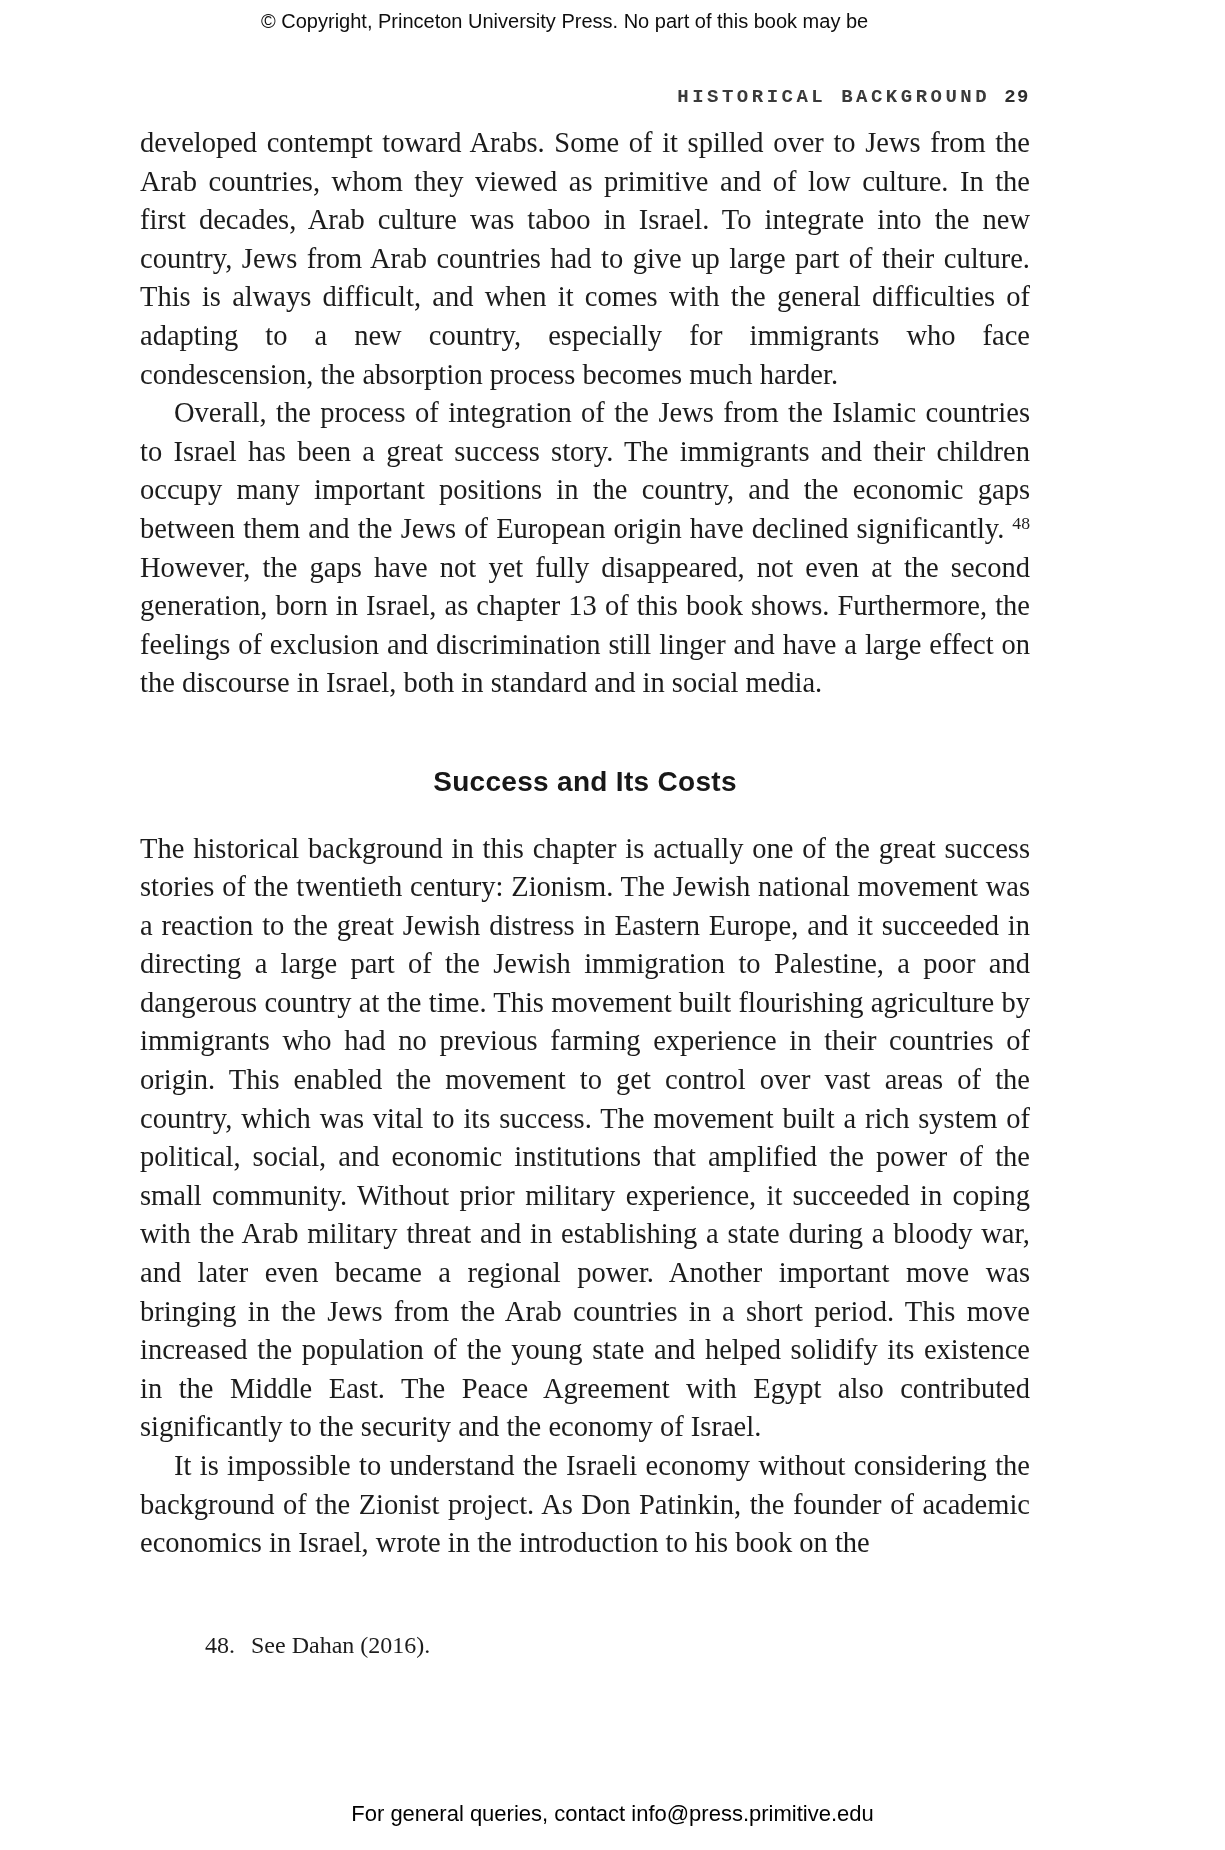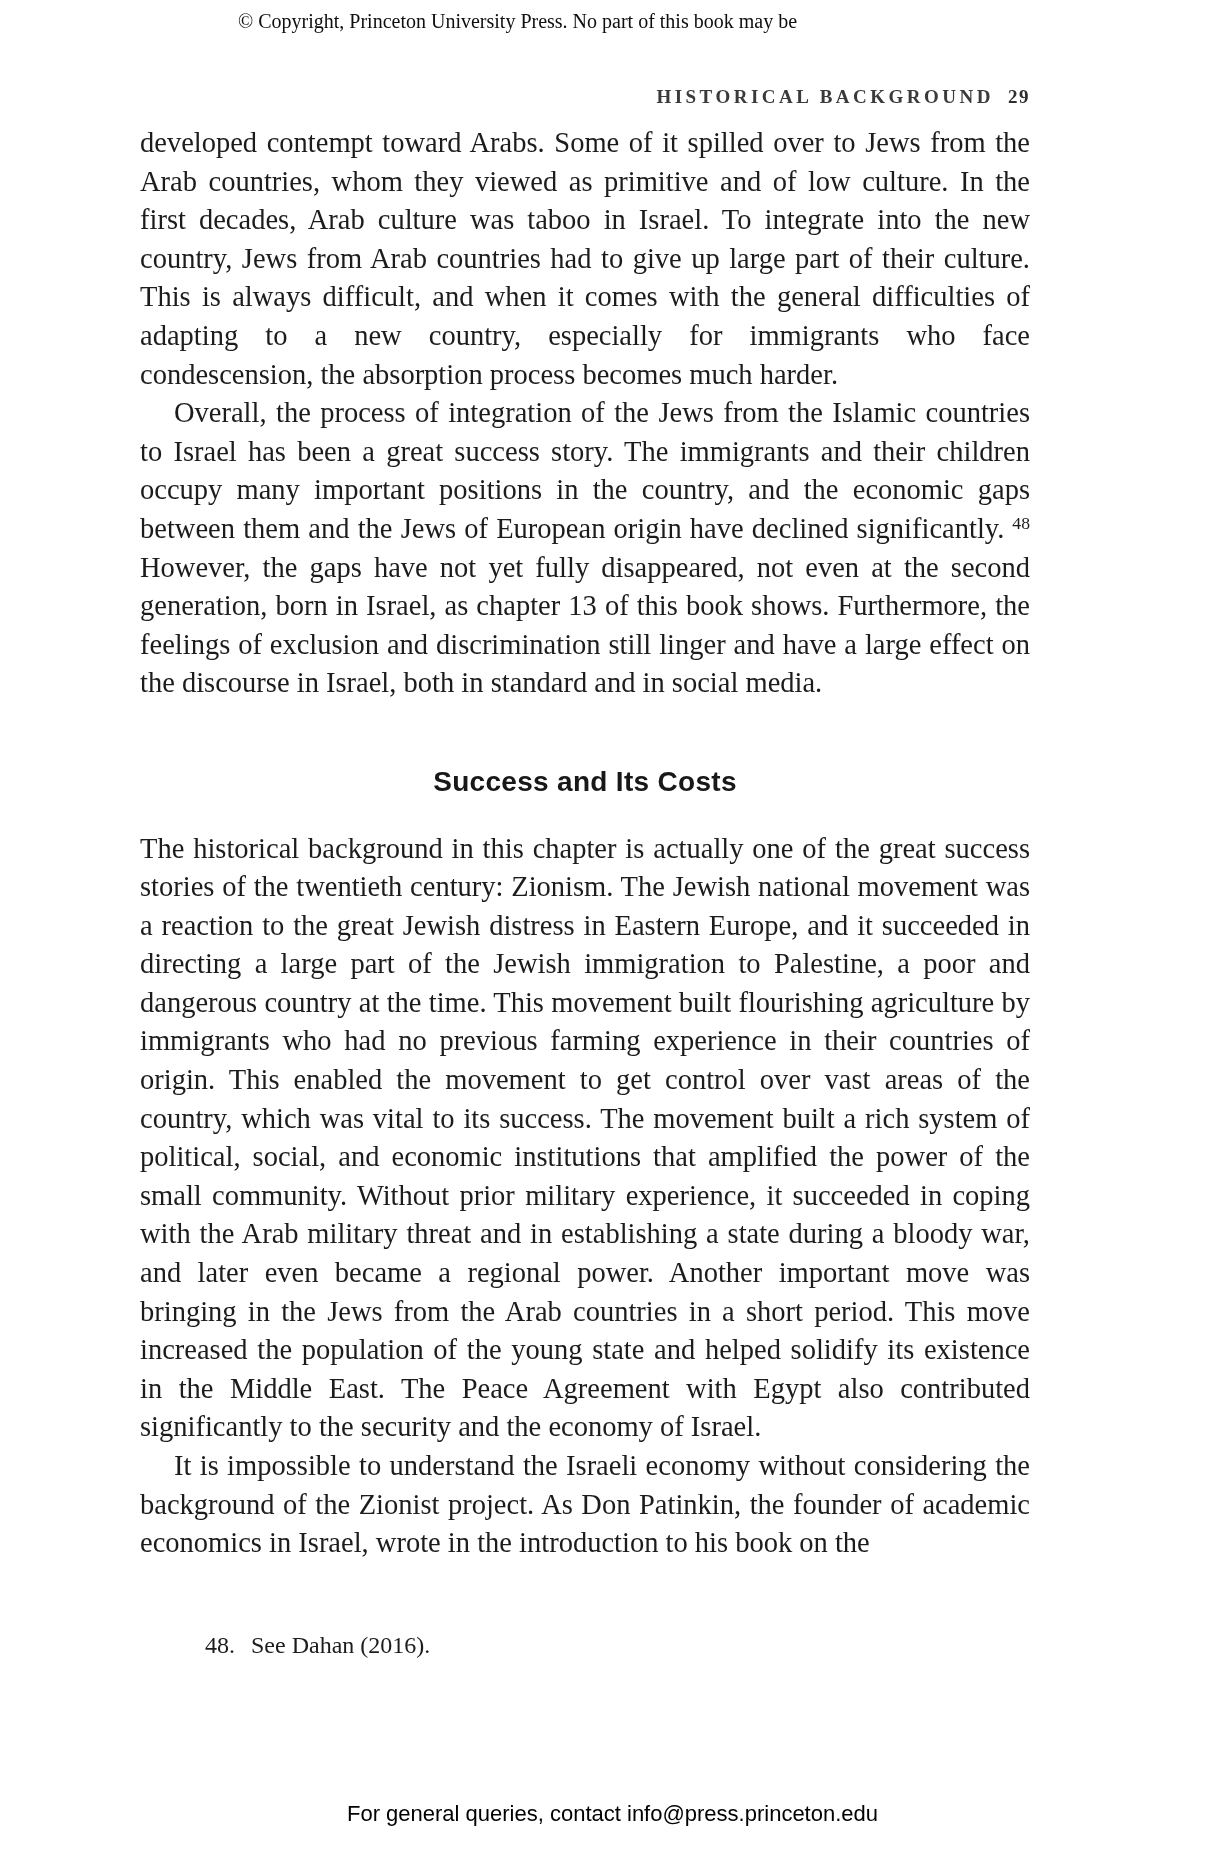--- a/index.html
+++ b/index.html
@@ -7,35 +7,35 @@
     position: relative;
     width: 1225px;
     height: 1850px;
     background: #ffffff;
     overflow: hidden;
   }
   
   .copyright {
     position: absolute;
     top: 8px;
-    left: 238px;
+    left: 261px;
     width: 640px;
-    font-family: Liberation Serif, serif;
+    font-family: Liberation Sans, sans-serif;
     font-size: 20px;
     line-height: 26px;
     color: #0e0e0e;
   }
   
   .running-header {
     position: absolute;
     top: 86px;
     left: 140px;
     width: 890px;
     text-align: right;
-    font-family: Liberation Serif, serif;
+    font-family: Liberation Mono, monospace;
     font-size: 19px;
     color: #3a3a3a;
   }
   .running-title {
     font-weight: 600;
     letter-spacing: 3.5px;
   }
   .pagenum {
     font-weight: bold;
     letter-spacing: 1.5px;
@@ -117,16 +117,16 @@
     <h2 class="section-heading">Success and Its Costs</h2>
     <p class="noindent">The historical background in this chapter is actually one of the great success stories of the twentieth century: Zionism. The Jewish national movement was a reaction to the great Jewish distress in Eastern Europe, and it succeeded in directing a large part of the Jewish immigration to Palestine, a poor and dangerous country at the time. This movement built flourishing agriculture by immigrants who had no previous farming experience in their countries of origin. This enabled the movement to get control over vast areas of the country, which was vital to its success. The movement built a rich system of political, social, and economic institutions that amplified the power of the small community. Without prior military experience, it succeeded in coping with the Arab military threat and in establishing a state during a bloody war, and later even became a regional power. Another important move was bringing in the Jews from the Arab countries in a short period. This move increased the population of the young state and helped solidify its existence in the Middle East. The Peace Agreement with Egypt also contributed significantly to the security and the economy of Israel.</p>
     <p class="indent">It is impossible to understand the Israeli economy without considering the background of the Zionist project. As Don Patinkin, the founder of academic economics in Israel, wrote in the introduction to his book on the</p>
   </div>
 
   <div class="footnote">
     <span class="fn-number">48.</span><span>See Dahan (2016).</span>
   </div>
 
   <div class="page-footer">
-    <span>For general queries, contact info@press.princeton.edu</span>
+    <span>For general queries, contact info@press.primitive.edu</span>
   </div>
 
 </div>
 
 </body></html>

